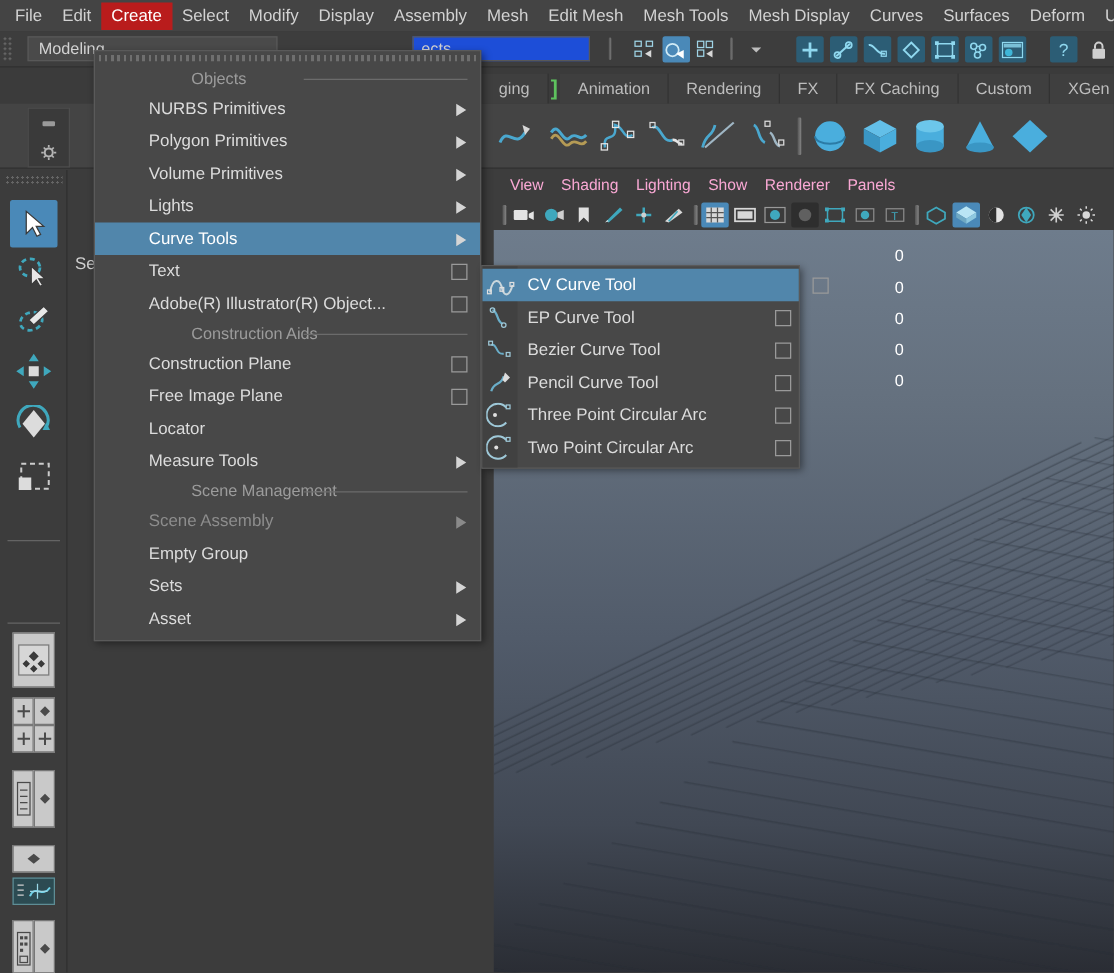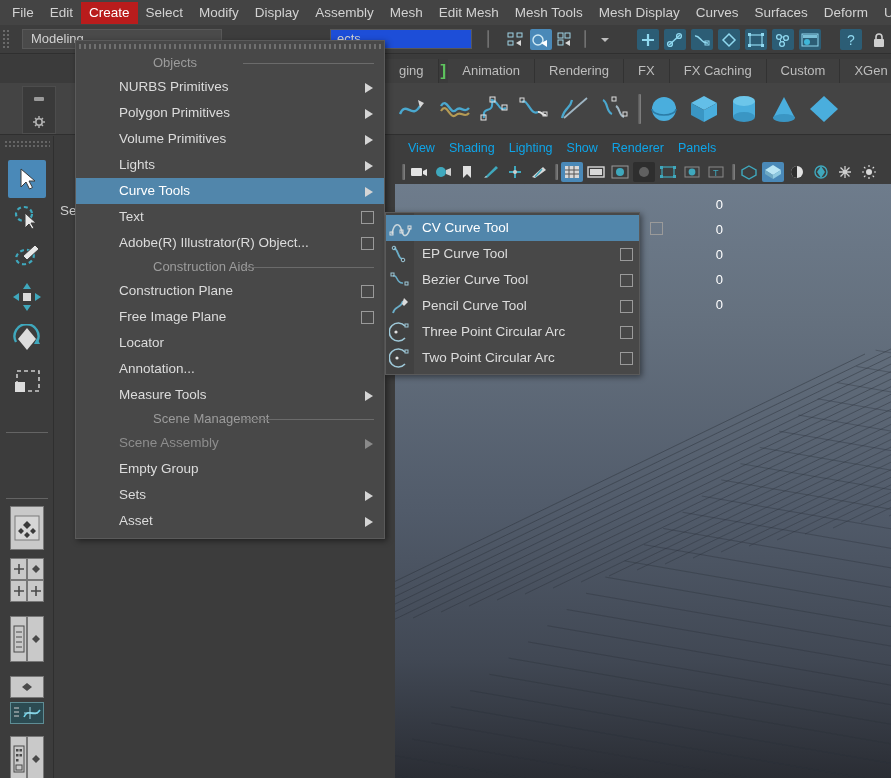--- a/index.html
+++ b/index.html
@@ -65,21 +65,21 @@
         display:flex;align-items:center;justify-content:center;}
   .tbtn.sel{background:#4a89b8;}
   .tb-sep{position:absolute;left:6px;width:42px;height:1px;background:#646464;}
   .lbtn{position:absolute;left:10px;width:34px;border:1px solid #777;background:#c9c9c9;
         box-sizing:border-box;display:flex;align-items:center;justify-content:center;}
 
   
   .vp{position:absolute;left:395px;top:136px;width:496px;height:642px;background:#3d3d3d;}
   .vpmenu{position:absolute;left:0;top:0;width:496px;height:24px;display:flex;align-items:center;
           padding-left:6px;box-sizing:border-box;}
-  .vpmenu .vm{padding:2px 7px;font-size:12.5px;color:#0ea5e9;white-space:nowrap;}
+  .vpmenu .vm{padding:2px 7px;font-size:12.5px;color:#f9a8d4;white-space:nowrap;}
   .vpbar{position:absolute;left:0;top:24px;width:496px;height:24px;display:flex;align-items:center;
          padding-left:4px;box-sizing:border-box;}
   .vbtn{width:22px;height:20px;margin-right:2px;border-radius:2px;display:flex;
         align-items:center;justify-content:center;flex:0 0 auto;}
   .vbtn.on{background:#4a89b8;}
   .vbtn.dark{background:#2e2e2e;}
   .vsep{width:3px;height:16px;margin:0 3px;background:linear-gradient(to right,#555,#858585);
         border-radius:1px;flex:0 0 auto;}
 
   .canvas{position:absolute;left:0;top:48px;width:496px;height:594px;overflow:hidden;
@@ -683,21 +683,20 @@
         <div class="mrow"><span>Polygon Primitives</span><span class="arrow"></span></div>
         <div class="mrow"><span>Volume Primitives</span><span class="arrow"></span></div>
         <div class="mrow"><span>Lights</span><span class="arrow"></span></div>
         <div class="mrow hl"><span>Curve Tools</span><span class="arrow"></span></div>
         <div class="mrow"><span>Text</span><span class="obox"></span></div>
         <div class="mrow"><span>Adobe(R) Illustrator(R) Object...</span><span class="obox"></span></div>
         <div class="mhead"><span>Construction Aids</span><span class="rule"></span></div>
         <div class="mrow"><span>Construction Plane</span><span class="obox"></span></div>
         <div class="mrow"><span>Free Image Plane</span><span class="obox"></span></div>
         <div class="mrow"><span>Locator</span></div>
-        <div class="mrow"><span>Annotation...</span></div>
         <div class="mrow"><span>Measure Tools</span><span class="arrow"></span></div>
         <div class="mhead"><span>Scene Management</span><span class="rule"></span></div>
         <div class="mrow disabled"><span>Scene Assembly</span><span class="arrow"></span></div>
         <div class="mrow"><span>Empty Group</span></div>
         <div class="mrow"><span>Sets</span><span class="arrow"></span></div>
         <div class="mrow"><span>Asset</span><span class="arrow"></span></div>
       </div>
   </div>
 
   <div class="submenu">

